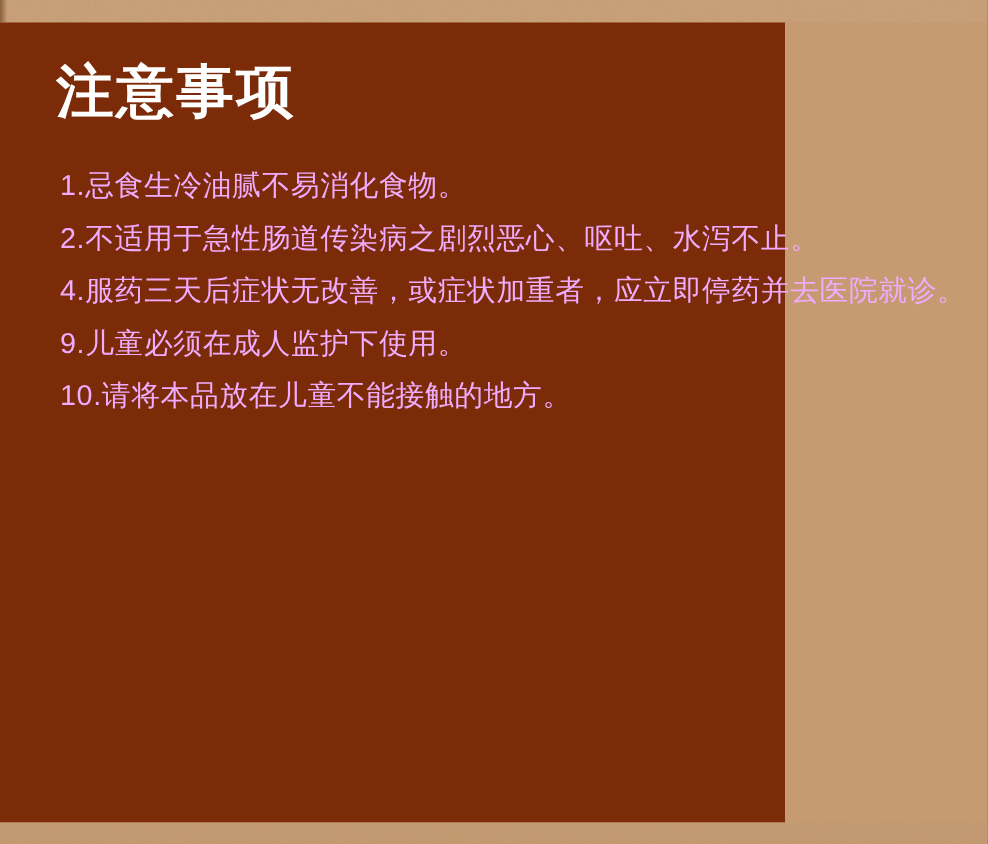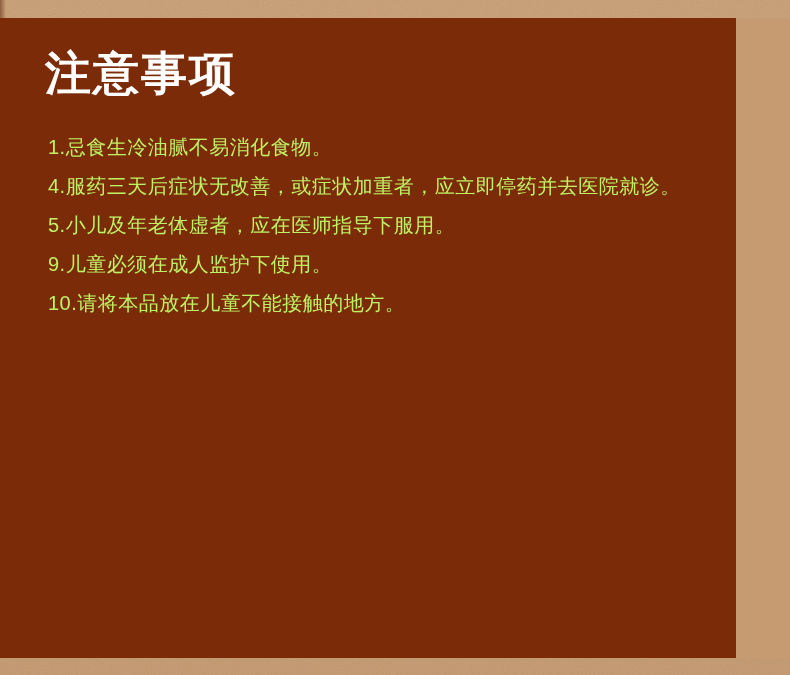--- a/index.html
+++ b/index.html
@@ -32,44 +32,44 @@
   .paper-strip.top .edge-shade {
     position: absolute;
     top: 0; left: 0;
     width: 6px; height: 100%;
     background: linear-gradient(to right, rgba(90,40,10,0.55), rgba(90,40,10,0));
   }
   .panel {
     position: absolute;
     top: 18px;
     left: 0;
-    width: 736px;
+    width: 628px;
     height: 640px;
     background: #7b2b08;
     color: #ffffff;
   }
   .section-title {
     margin: 30px 0 0 45px;
     font-family: "Liberation Serif", serif;
     font-weight: bold;
     font-size: 46px;
     line-height: 1.15;
     letter-spacing: 2px;
     color: #ffffff;
   }
   .precautions-list {
     list-style: none;
     margin: 36px 0 0 0;
     padding: 0 30px 0 48px;
   }
   .precautions-list li {
-    font-size: 20px;
+    font-size: 23px;
     line-height: 1;
     margin-bottom: 19px;
-    color: #bef264;
+    color: #f0abfc;
     white-space: nowrap;
     letter-spacing: 0.5px;
   }
 </style>
 </head>
 <body>
 
 <div class="page">
 
   <div class="paper-strip top">
@@ -81,22 +81,22 @@
       <rect width="790" height="18" filter="url(#noiseTop)" opacity="0.16"></rect>
     </svg>
     <div class="edge-shade"></div>
   </div>
 
   <div class="panel">
     <h1 class="section-title">注意事项</h1>
 
     <ul class="precautions-list">
       <li>1.忌食生冷油腻不易消化食物。</li>
+      <li>2.不适用于急性肠道传染病之剧烈恶心、呕吐、水泻不止。</li>
       <li>4.服药三天后症状无改善，或症状加重者，应立即停药并去医院就诊。</li>
-      <li>5.小儿及年老体虚者，应在医师指导下服用。</li>
       <li>9.儿童必须在成人监护下使用。</li>
       <li>10.请将本品放在儿童不能接触的地方。</li>
     </ul>
   </div>
 
   <div class="paper-strip bottom">
     <svg width="790" height="17">
       <filter id="noiseBottom">
         <feTurbulence type="fractalNoise" baseFrequency="0.85" numOctaves="3" stitchTiles="stitch"></feTurbulence>
         <feColorMatrix type="saturate" values="0"></feColorMatrix>

